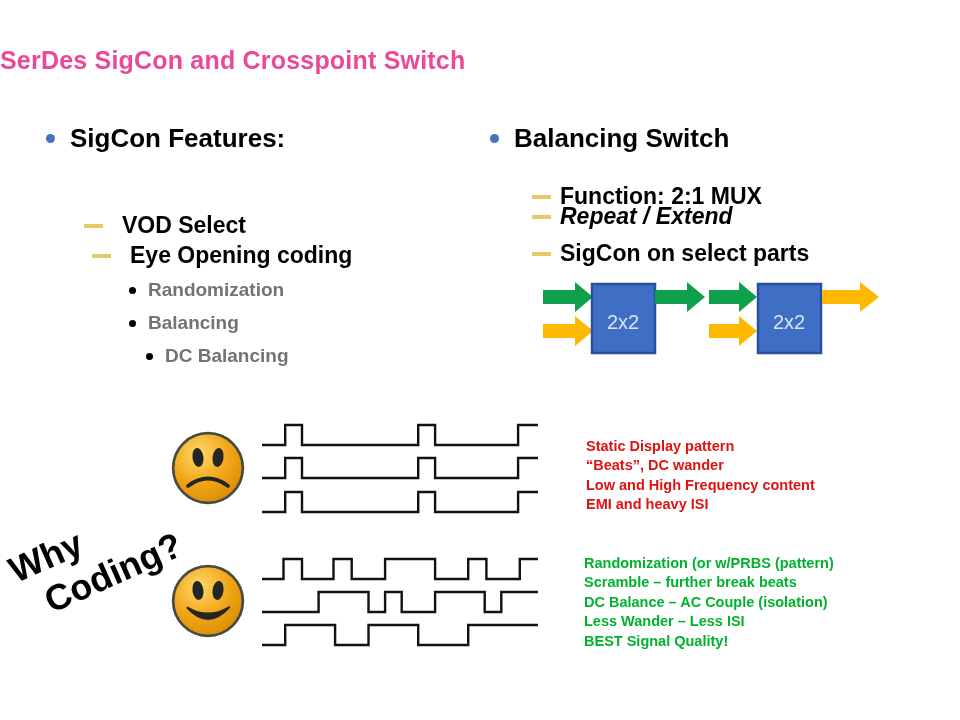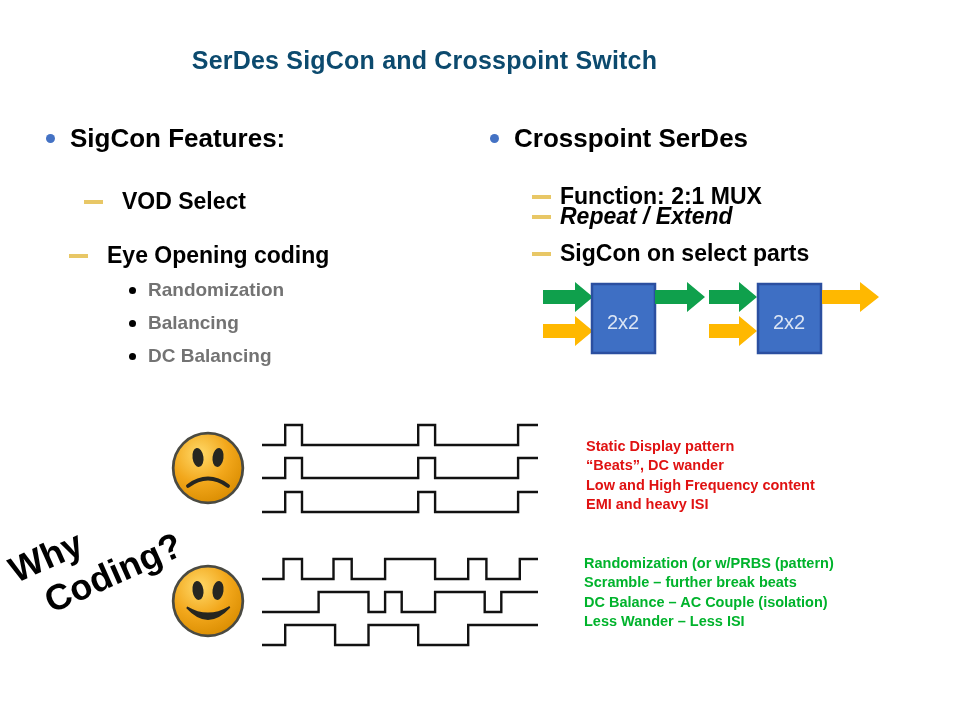--- a/index.html
+++ b/index.html
@@ -1,22 +1,22 @@
 <!DOCTYPE html>
 <html style="--bullet-blue: #4472c4; --dash-gold: #e8c766; --box-fill: #3e6fc4; --box-border: #2b4fa0; --arrow-green: #0fa04c; --arrow-yellow: #ffb800; --smiley-body: #f2a71b; --text-red: #e01212; --text-green: #00b32c;"><head>
 <meta charset="utf-8">
 <style>
   html,body { margin:0; padding:0; background:#ffffff; }
   .slide {
     position:relative; width:960px; height:720px; background:#ffffff;
     font-family:"Liberation Sans", sans-serif; overflow:hidden;
   }
   .title {
-    position:absolute; left:0; top:46px; width:849px; text-align:center;
-    font-size:25px; font-weight:bold; color:#0c4a6e; letter-spacing:0.2px;
+    position:absolute; left:0; top:46px; width:849px; text-align:left;
+    font-size:25px; font-weight:bold; color:#ec4899; letter-spacing:0.2px;
   }
   
   .bullet-row { position:absolute; white-space:nowrap; }
   .lvl1-text { font-size:26px; font-weight:bold; color:#000; }
   .lvl2-text { font-size:23px; font-weight:bold; color:#000; }
   .lvl3-text { font-size:19px; font-weight:bold; color:#737373; }
   .dot-blue {
     position:absolute; width:9px; height:9px; border-radius:50%;
     background:var(--bullet-blue); top:11px; left:0;
   }
@@ -52,44 +52,44 @@
 <body>
 
 <div class="slide">
 
   <div class="title">SerDes SigCon and Crosspoint Switch</div>
 
   <div class="bullet-row" style="left:46px;top:123px;">
     <span class="dot-blue"></span>
     <span class="lvl1-text" style="padding-left:24px;">SigCon Features:</span>
   </div>
-  <div class="bullet-row" style="left:84px;top:188px;">
+  <div class="bullet-row" style="left:84px;top:212px;">
     <span class="dash-gold"></span>
     <span class="lvl2-text" style="padding-left:38px;">VOD Select</span>
   </div>
-  <div class="bullet-row" style="left:69px;top:242px;">
+  <div class="bullet-row" style="left:92px;top:242px;">
     <span class="dash-gold"></span>
     <span class="lvl2-text" style="padding-left:38px;">Eye Opening coding</span>
   </div>
   <div class="bullet-row" style="left:129px;top:279px;">
     <span class="dot-black"></span>
     <span class="lvl3-text" style="padding-left:19px;">Randomization</span>
   </div>
   <div class="bullet-row" style="left:129px;top:312px;">
     <span class="dot-black"></span>
     <span class="lvl3-text" style="padding-left:19px;">Balancing</span>
   </div>
-  <div class="bullet-row" style="left:129px;top:345px;">
+  <div class="bullet-row" style="left:146px;top:345px;">
     <span class="dot-black"></span>
     <span class="lvl3-text" style="padding-left:19px;">DC Balancing</span>
   </div>
 
   <div class="bullet-row" style="left:490px;top:123px;">
     <span class="dot-blue"></span>
-    <span class="lvl1-text" style="padding-left:24px;">Crosspoint SerDes</span>
+    <span class="lvl1-text" style="padding-left:24px;">Balancing Switch</span>
   </div>
   <div class="bullet-row" style="left:532px;top:183px;">
     <span class="dash-gold"></span>
     <span class="lvl2-text" style="padding-left:28px;">Function: 2:1 MUX</span>
   </div>
   <div class="bullet-row" style="left:532px;top:203px;font-style:italic;">
     <span class="dash-gold"></span>
     <span class="lvl2-text" style="padding-left:28px;">Repeat / Extend</span>
   </div>
   <div class="bullet-row" style="left:532px;top:240px;text-align:center;">
@@ -168,15 +168,16 @@
     <div>“Beats”, DC wander</div>
     <div>Low and High Frequency content</div>
     <div>EMI and heavy ISI</div>
   </div>
 
   <div class="notes notes-coded" style="left:570px;top:554px;">
     <div>Randomization (or w/PRBS (pattern)</div>
     <div>Scramble – further break beats</div>
     <div>DC Balance – AC Couple (isolation)</div>
     <div>Less Wander – Less ISI</div>
+    <div>BEST Signal Quality!</div>
   </div>
 
 </div>
 
 </body></html>

